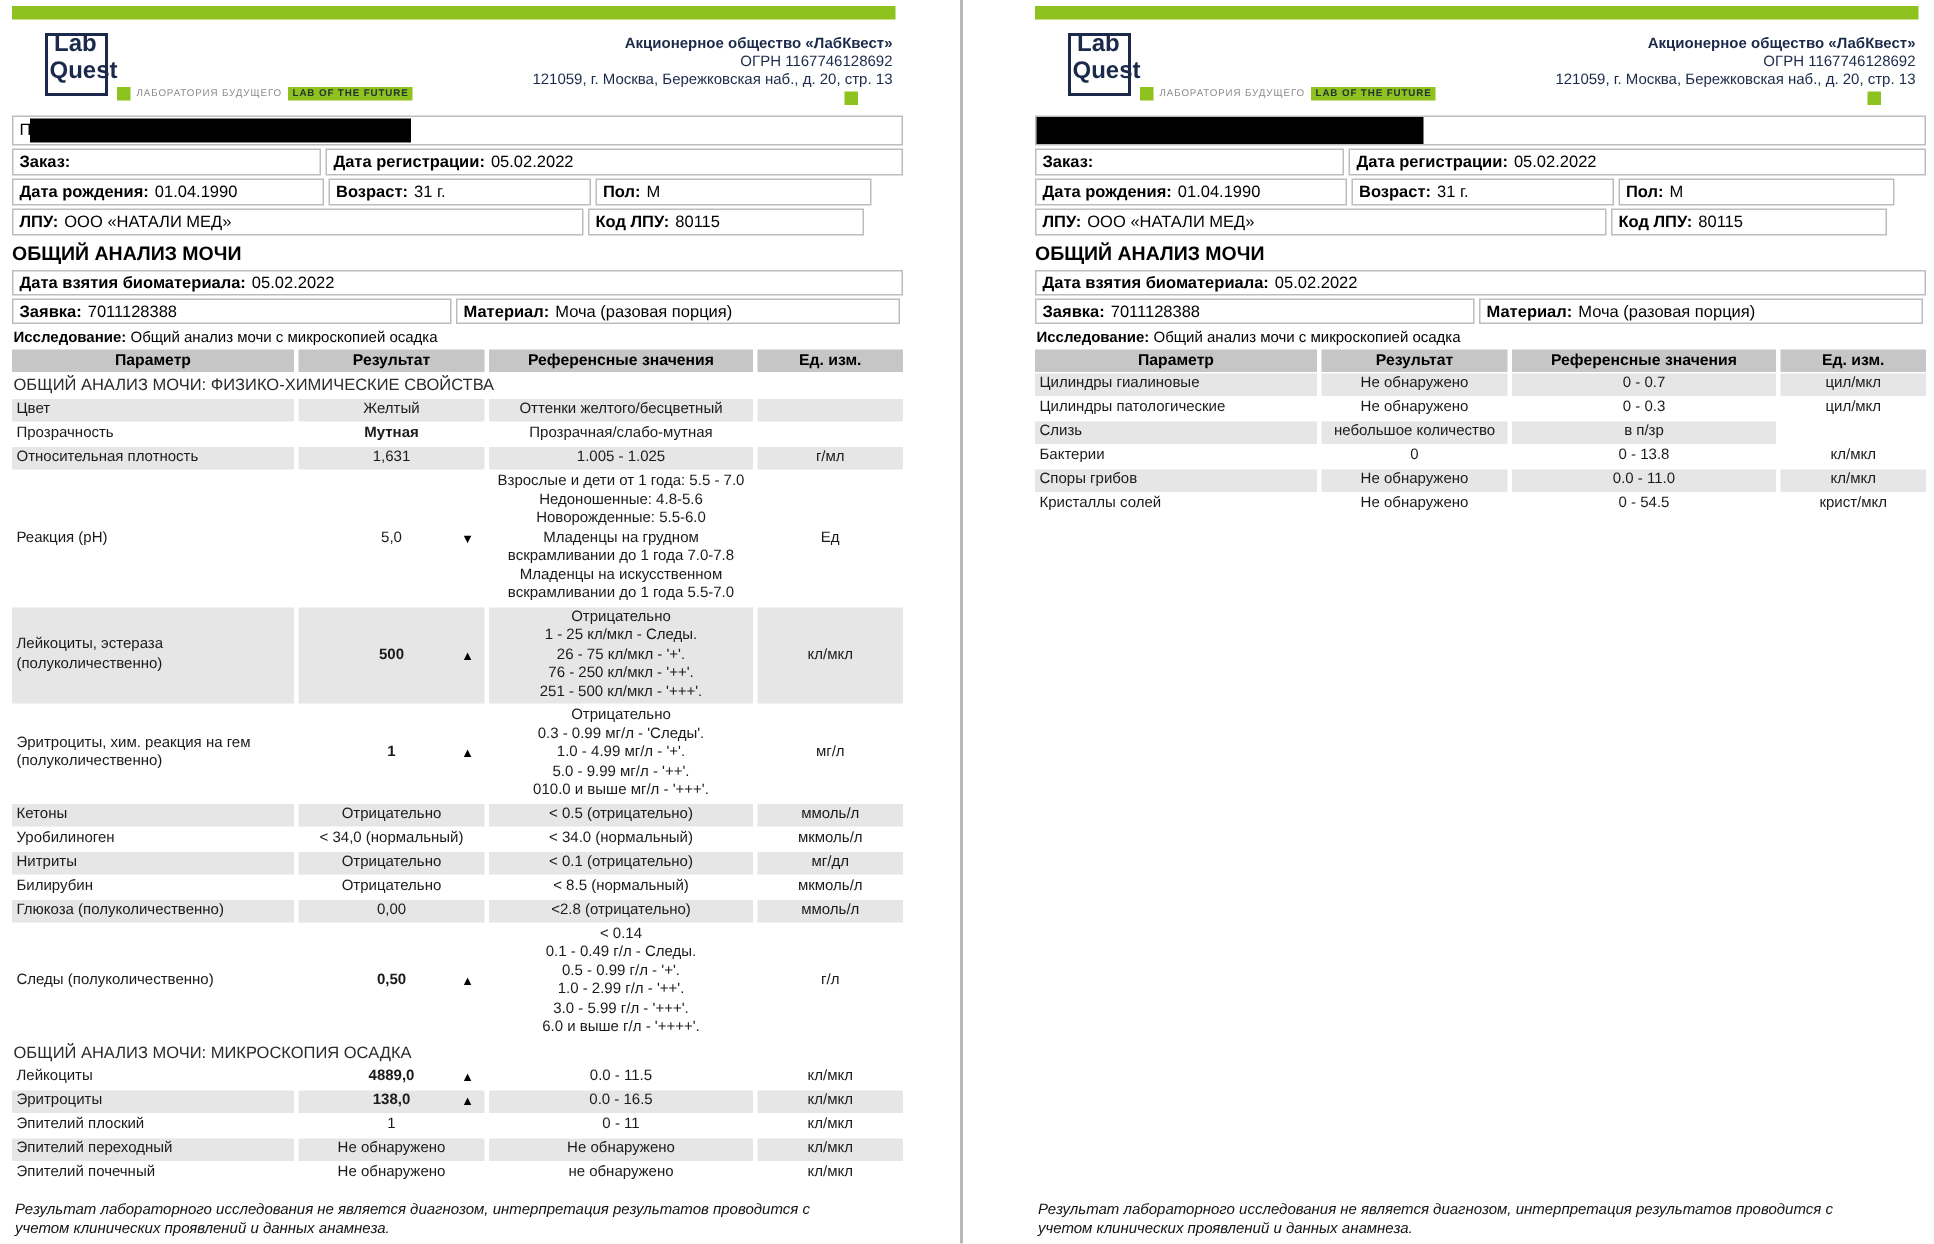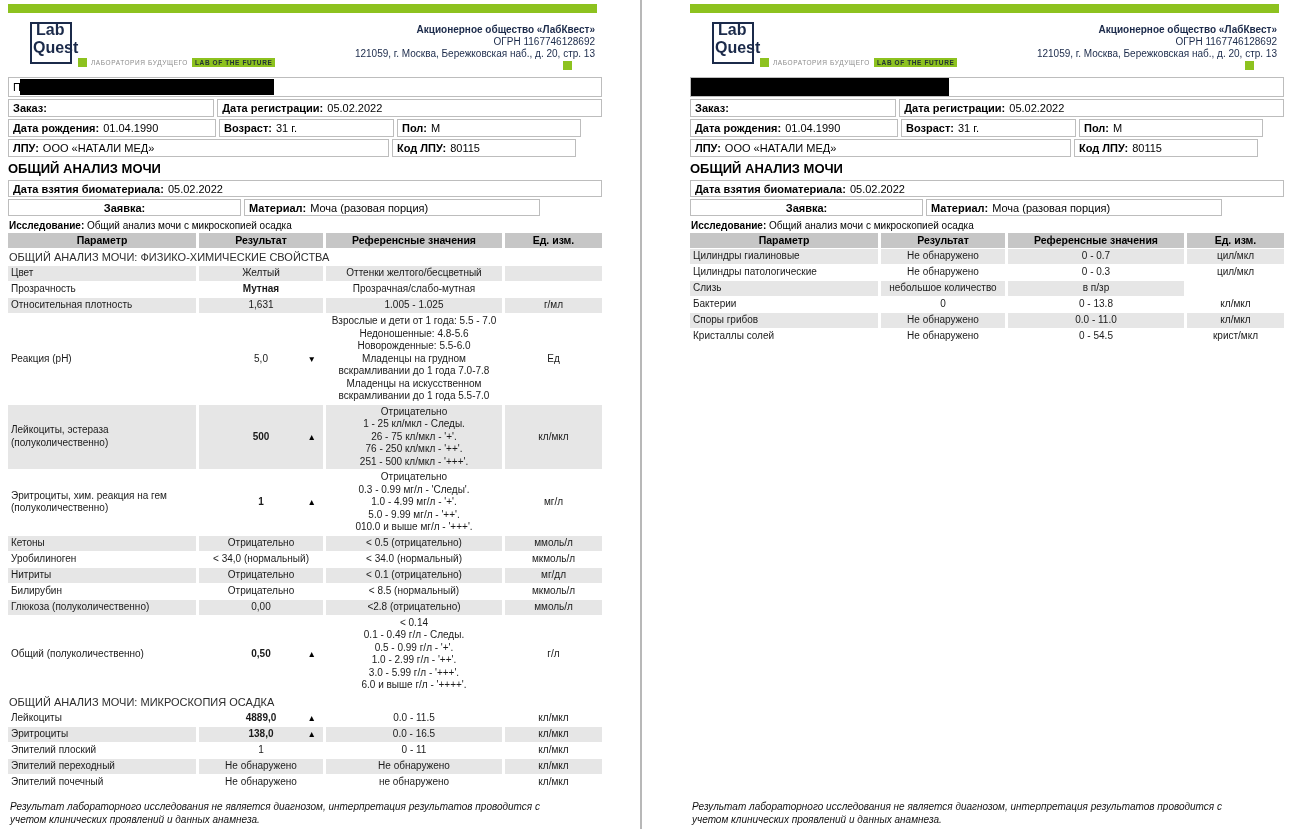--- a/index.html
+++ b/index.html
@@ -31,21 +31,21 @@
   
   .main{position:absolute;top:77px;left:0;width:594px;}
   .irow{display:flex;column-gap:3px;margin-bottom:2px;}
   .icell{border:1px solid #bdbdbd;height:18px;box-sizing:border-box;padding:1px 4px;
          font-size:11px;line-height:14px;display:flex;align-items:center;gap:4px;background:#fff;
          white-space:nowrap;overflow:hidden;position:relative;}
   .icell.h20{height:20px;}
   .ilabel{font-weight:bold;}
   .w-full{width:594px;}
   .w203{width:208px;}.w388{width:388px;}.w175{width:175px;}.w210{width:184px;}.w381{width:381px;}
-  .w293{width:233px;flex-direction:column;}.w298{width:296px;}
+  .w293{width:293px;}.w298{width:296px;}
   .redact-left{position:absolute;left:11px;top:1px;width:254px;height:16px;background:#000;}
   .redact-right{position:absolute;left:-16px;top:-3px;width:274px;height:23px;background:#000;}
 
   .report-title{font-weight:bold;font-size:13px;line-height:15px;margin:4px 0 4px 0;}
   .study-line{font-size:10px;line-height:12px;padding:2px 4px 1px 1px;white-space:nowrap;}
 
   
   .thead,.trow{display:grid;grid-template-columns:188px 124px 176px 97px;column-gap:3px;}
   .thead > div{background:#c6c6c6;font-weight:bold;font-size:10.5px;line-height:13px;
                text-align:center;padding:1px 2px;}
@@ -254,21 +254,21 @@
           </div>
           <div class="trow shaded">
             <div class="cell param">Глюкоза (полуколичественно)</div>
             <div class="cell result">
               <span>0,00</span>
             </div>
             <div class="cell ref">&lt;2.8 (отрицательно)</div>
             <div class="cell unit">ммоль/л</div>
           </div>
           <div class="trow">
-            <div class="cell param">Общий (полуколичественно)</div>
+            <div class="cell param">Следы (полуколичественно)</div>
             <div class="cell result">
               <span class="b">0,50</span>
               <span class="flag">▲</span>
             </div>
             <div class="cell ref">&lt; 0.14
 0.1 - 0.49 г/л - Следы.
 0.5 - 0.99 г/л - '+'.
 1.0 - 2.99 г/л - '++'.
 3.0 - 5.99 г/л - '+++'.
 6.0 и выше г/л - '++++'.</div>

